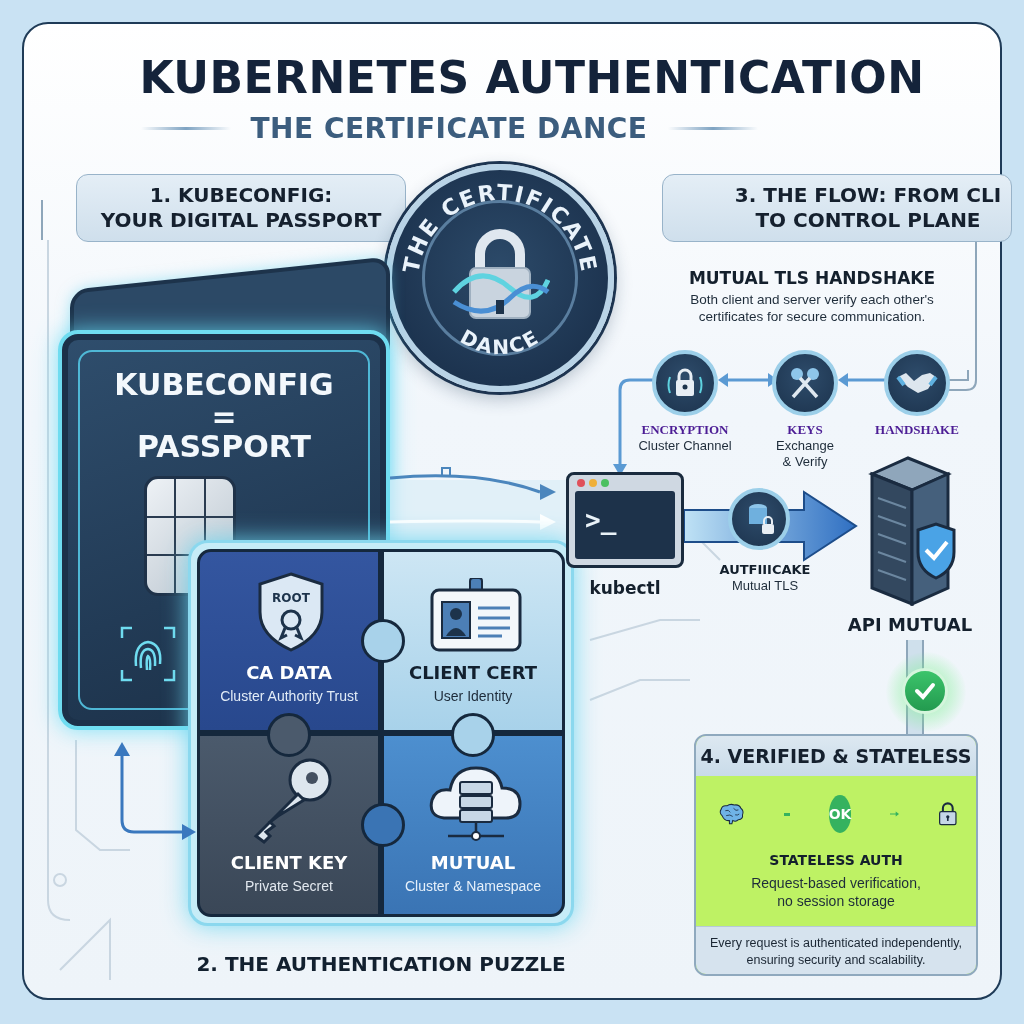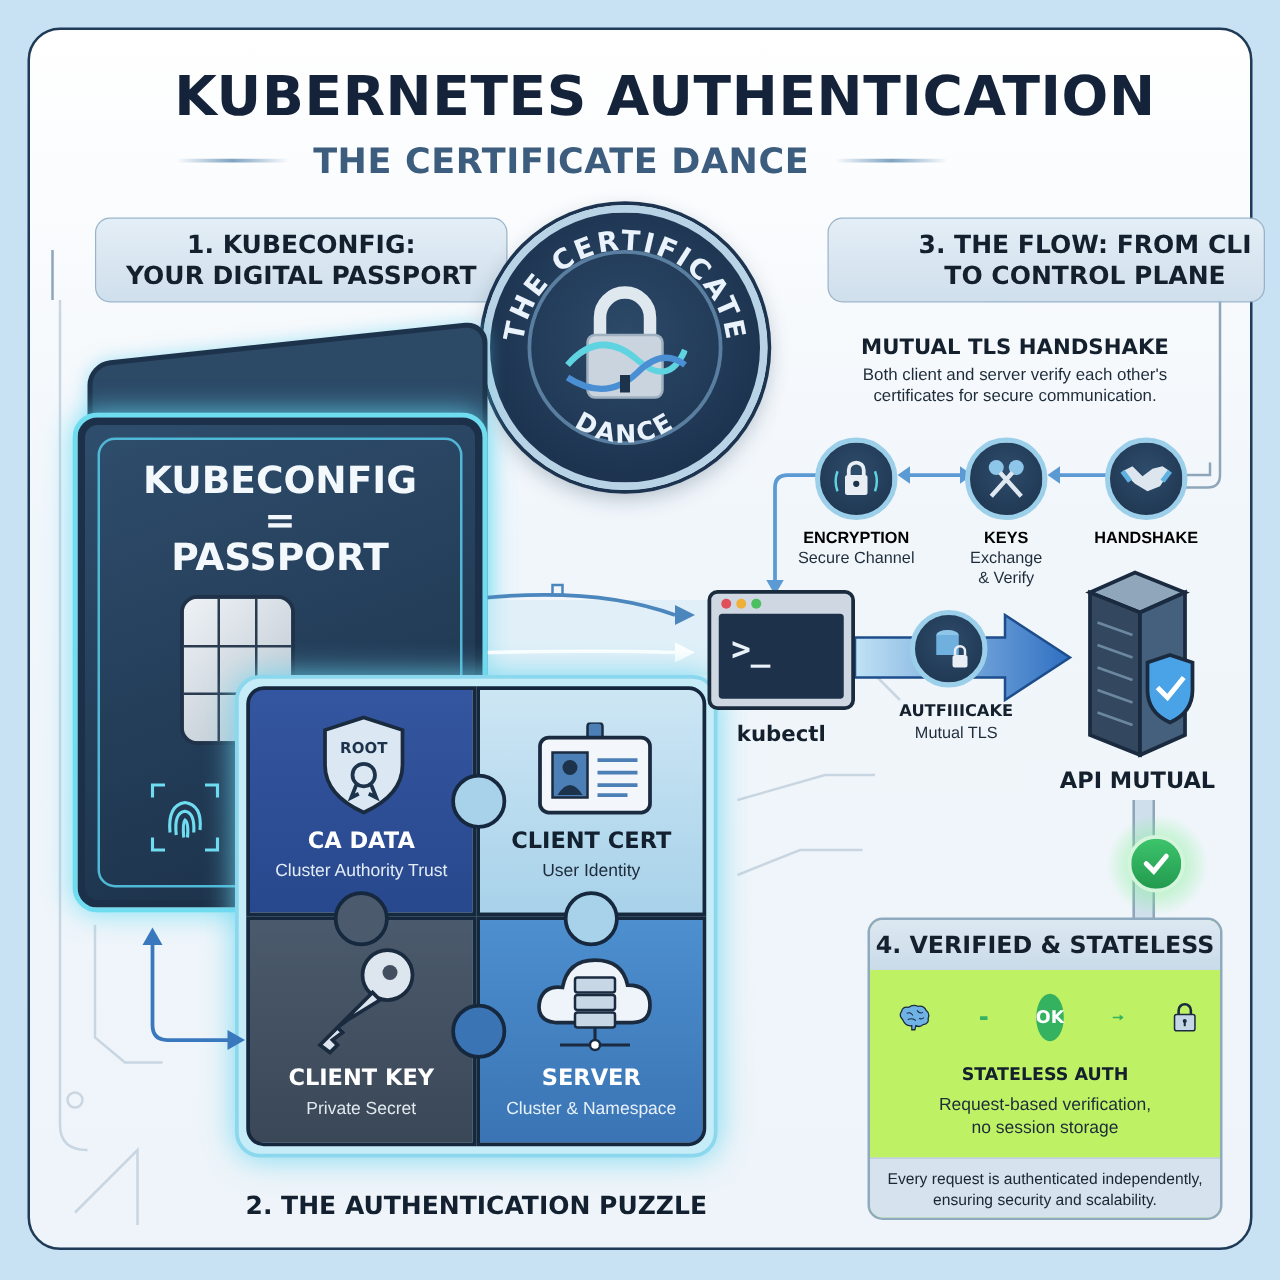--- a/index.html
+++ b/index.html
@@ -80,21 +80,21 @@
     font-weight: bold; font-size: 20px; color: #12202f;
   }
   
   .flow-title { font-family: "DejaVu Sans", sans-serif; font-weight: bold; font-size: 17px; color: #14202d; text-align: center; }
   .flow-desc { font-size: 13.5px; color: #1e2c3a; text-align: center; line-height: 17px; }
   .circle-icon {
     position: absolute; width: 66px; height: 66px; border-radius: 50%;
     background: radial-gradient(circle at 50% 40%, #2e4c6b, #1c334d);
     border: 4px solid #9ccfe9; display: flex; align-items: center; justify-content: center;
   }
-  .icon-label { position: absolute; width: 130px; text-align: center; font-family: Liberation Sans, sans-serif; font-weight: bold; font-size: 13px; color: #000000; }
+  .icon-label { position: absolute; width: 130px; text-align: center; font-family: Liberation Serif, serif; font-weight: bold; font-size: 13px; color: #4c1d95; }
   .icon-sub { position: absolute; width: 130px; text-align: center; font-size: 13px; color: #1e2c3a; line-height: 16px; }
   .terminal {
     left: 566px; top: 472px; width: 118px; height: 96px; border-radius: 8px;
     background: #cfd8e2; border: 3px solid #1a2b3e;
   }
   .terminal-screen { left: 6px; top: 16px; width: 100px; height: 68px; background: #1d324a; border-radius: 3px; }
   .dot { position: absolute; width: 8px; height: 8px; border-radius: 50%; top: 4px; }
   .server { left: 858px; top: 456px; width: 100px; height: 150px; }
   .stateless-box {
     left: 694px; top: 734px; width: 284px; height: 242px; border-radius: 12px;
@@ -245,21 +245,21 @@
   </div>
   <div class="piece piece-ctx">
     <svg class="abs" style="left:44px;top:22px" width="96" height="86" viewBox="0 0 96 86">
       <path d="M16 60 Q0 58 4 42 Q8 30 22 32 Q26 10 48 10 Q70 10 74 30 Q92 30 92 46 Q92 60 78 60 Z" fill="#eef4fa" stroke="#1a2b40" stroke-width="3"></path>
       <rect x="32" y="24" width="32" height="12" rx="2" fill="#c7d7e6" stroke="#1a2b40" stroke-width="2"></rect>
       <rect x="32" y="38" width="32" height="12" rx="2" fill="#c7d7e6" stroke="#1a2b40" stroke-width="2"></rect>
       <rect x="32" y="52" width="32" height="12" rx="2" fill="#c7d7e6" stroke="#1a2b40" stroke-width="2"></rect>
       <path d="M48 64 V76 M20 78 H76" stroke="#1a2b40" stroke-width="2.5"></path>
       <circle cx="48" cy="78" r="4" fill="#fff" stroke="#1a2b40" stroke-width="2"></circle>
     </svg>
-    <div class="piece-label" style="top:116px;color:#ffffff;">SERVER</div>
+    <div class="piece-label" style="top:116px;color:#ffffff;">MUTUAL</div>
     <div class="piece-sub" style="top:142px;color:#e6f0fa;">Cluster &amp; Namespace</div>
   </div>
   <div class="knob" style="left:170px;top:76px;background:#a8d2ea;"></div>
   <div class="knob" style="left:76px;top:170px;background:#4b5a6c;"></div>
   <div class="knob" style="left:170px;top:260px;background:#3a74b4;"></div>
   <div class="knob" style="left:260px;top:170px;background:#a8d2ea;"></div>
 </div>
 <div class="abs puzzle-caption">2. THE AUTHENTICATION PUZZLE</div>
 
 <svg class="abs" style="left:110px;top:740px" width="90" height="100">
@@ -300,21 +300,21 @@
     <path d="M15 15 L32 34 M25 15 L8 34" stroke="#dfe8f0" stroke-width="3.5"></path>
   </svg>
 </div>
 <div class="circle-icon" style="left:884px;top:350px;">
   <svg width="42" height="40" viewBox="0 0 42 40">
     <path d="M2 14 L10 10 L18 18 L26 12 L34 10 L40 14 L32 26 L22 30 L12 24 Z" fill="#dde6ee"></path>
     <path d="M2 14 L8 22 M40 14 L34 22" stroke="#5fb1e0" stroke-width="4"></path>
   </svg>
 </div>
 <div class="icon-label" style="left:620px;top:422px;">ENCRYPTION</div>
-<div class="icon-sub" style="left:620px;top:438px;">Secure Channel</div>
+<div class="icon-sub" style="left:620px;top:438px;">Cluster Channel</div>
 <div class="icon-label" style="left:740px;top:422px;">KEYS</div>
 <div class="icon-sub" style="left:740px;top:438px;">Exchange</div>
 <div class="icon-sub" style="left:740px;top:454px;">&amp; Verify</div>
 <div class="icon-label" style="left:852px;top:422px;">HANDSHAKE</div>
 
 <div class="abs terminal">
   <div class="dot" style="left:8px;background:#e0505a;"></div>
   <div class="dot" style="left:20px;background:#efb03a;"></div>
   <div class="dot" style="left:32px;background:#4cc061;"></div>
   <div class="abs terminal-screen">

